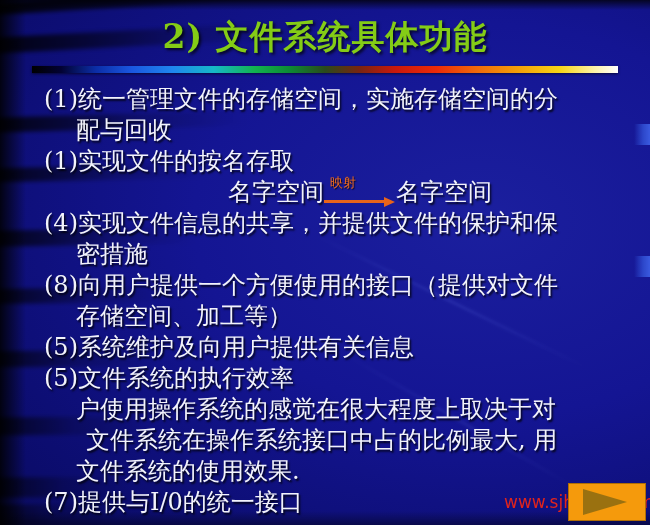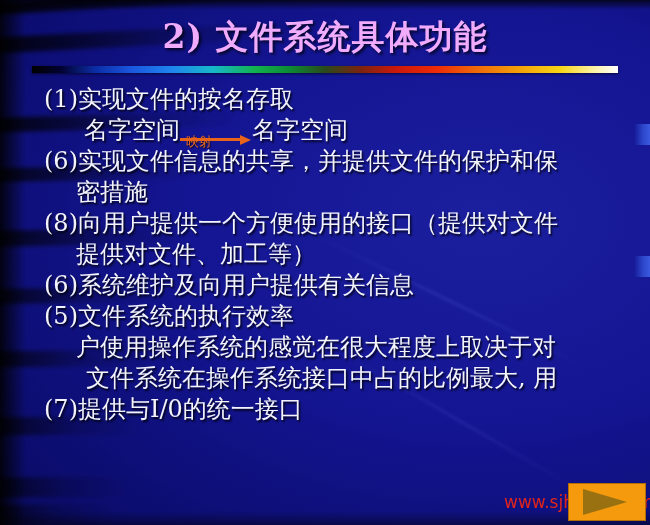--- a/index.html
+++ b/index.html
@@ -95,21 +95,21 @@
     pointer-events: none;
   }
   .tab-a { top: 124px; height: 21px; }
   .tab-b { top: 256px; height: 21px; }
 
   
   .title {
     position: absolute;
     left: 0; right: 0; top: 16px;
     text-align: center;
-    color: #f0abfc;
+    color: #84cc16;
     font-size: 33px;
     font-weight: bold;
     letter-spacing: 1px;
     line-height: 42px;
     text-shadow: 2px 2px 3px rgba(0,0,0,0.75);
     white-space: nowrap;
   }
 
   
   .divider {
@@ -155,38 +155,38 @@
   .indent1 { padding-left: 32px; }
   .indent2 { padding-left: 42px; }
 
   
   .maprow {
     position: relative;
     display: flex;
     align-items: flex-end;
     padding-left: 40px;
     height: 31px;
+    justify-content: center;
   }
   .maprow .txt { white-space: pre; }
   .arrowbox {
     position: relative;
     width: 72px;
     height: 31px;
     flex: 0 0 72px;
   }
   .arrow-label {
     position: absolute;
     left: 6px; top: -1px;
     font-size: 13px;
     line-height: 14px;
     color: #f26a1b;
     font-family: "DejaVu Sans", "Liberation Sans", sans-serif;
     text-shadow: 1px 1px 1px rgba(0,0,0,0.8);
     white-space: nowrap;
-    margin-top: 21px;
   }
   .arrow-line {
     position: absolute;
     left: 0; bottom: 5px;
     width: 62px; height: 3px;
     background: #e8641a;
   }
   .arrow-head {
     position: absolute;
     left: 60px; bottom: 1px;
@@ -251,52 +251,57 @@
   <div class="light-streak2"></div>
   <div class="tab tab-a"></div>
   <div class="tab tab-b"></div>
 
   <div class="title">2) 文件系统具体功能</div>
 
   <div class="divider"></div>
 
   <div class="body">
 
+    <div class="item">
+      <div class="ln">(1)统一管理文件的存储空间，实施存储空间的分</div>
+      <div class="ln indent1">配与回收</div>
+    </div>
 
     <div class="item">
       <div class="ln">(1)实现文件的按名存取</div>
       <div class="maprow">
         <span class="txt">名字空间</span>
         <span class="arrowbox">
           <span class="arrow-label">映射</span>
           <span class="arrow-line"></span>
           <span class="arrow-head"></span>
         </span>
         <span class="txt">名字空间</span>
       </div>
     </div>
 
     <div class="item">
-      <div class="ln">(6)实现文件信息的共享，并提供文件的保护和保</div>
+      <div class="ln">(4)实现文件信息的共享，并提供文件的保护和保</div>
       <div class="ln indent1">密措施</div>
     </div>
 
     <div class="item">
       <div class="ln">(8)向用户提供一个方便使用的接口（提供对文件</div>
-      <div class="ln indent1">提供对文件、加工等）</div>
-    </div>
-
-    <div class="item">
-      <div class="ln">(6)系统维护及向用户提供有关信息</div>
+      <div class="ln indent1">存储空间、加工等）</div>
+    </div>
+
+    <div class="item">
+      <div class="ln">(5)系统维护及向用户提供有关信息</div>
     </div>
 
     <div class="item">
       <div class="ln">(5)文件系统的执行效率</div>
       <div class="ln indent1">户使用操作系统的感觉在很大程度上取决于对</div>
       <div class="ln indent2">文件系统在操作系统接口中占的比例最大, 用</div>
+      <div class="ln indent1">文件系统的使用效果.</div>
     </div>
 
     <div class="item">
       <div class="ln">(7)提供与I/0的统一接口</div>
     </div>
 
   </div>
 
   <div class="watermark">www.sjhf666.com</div>
   <div class="logo">

